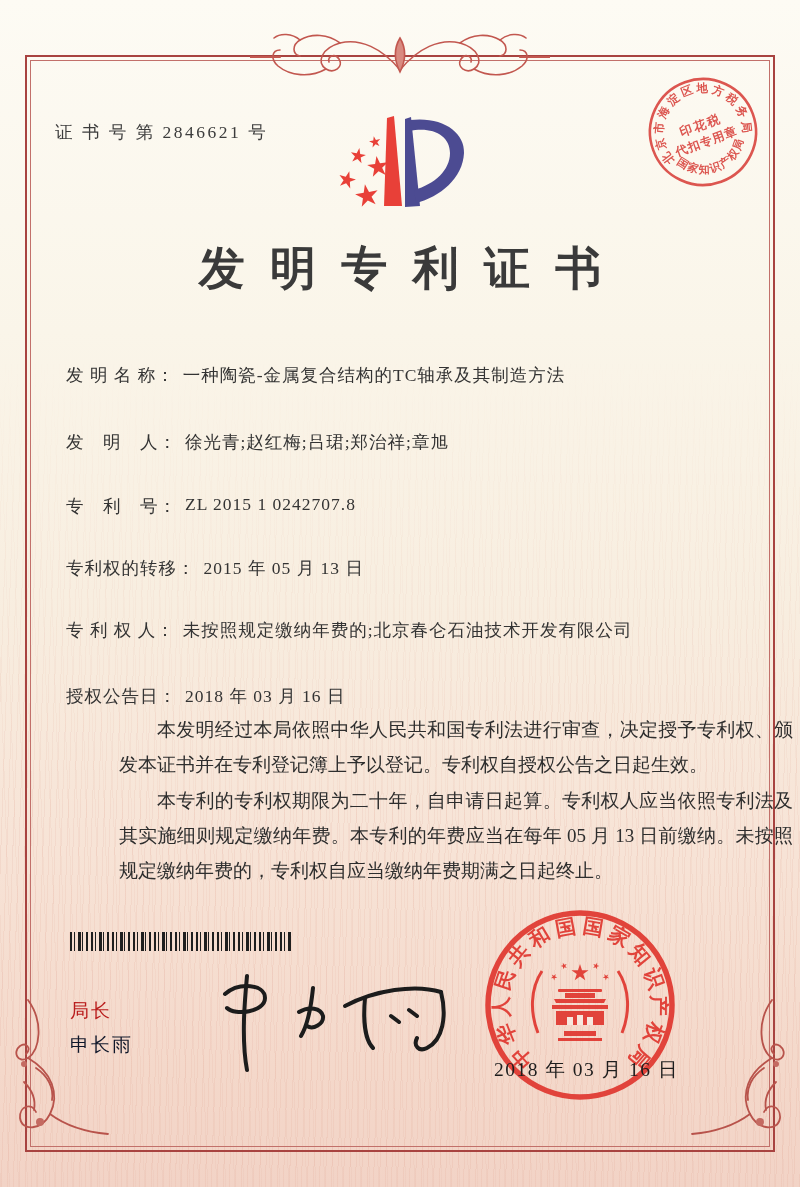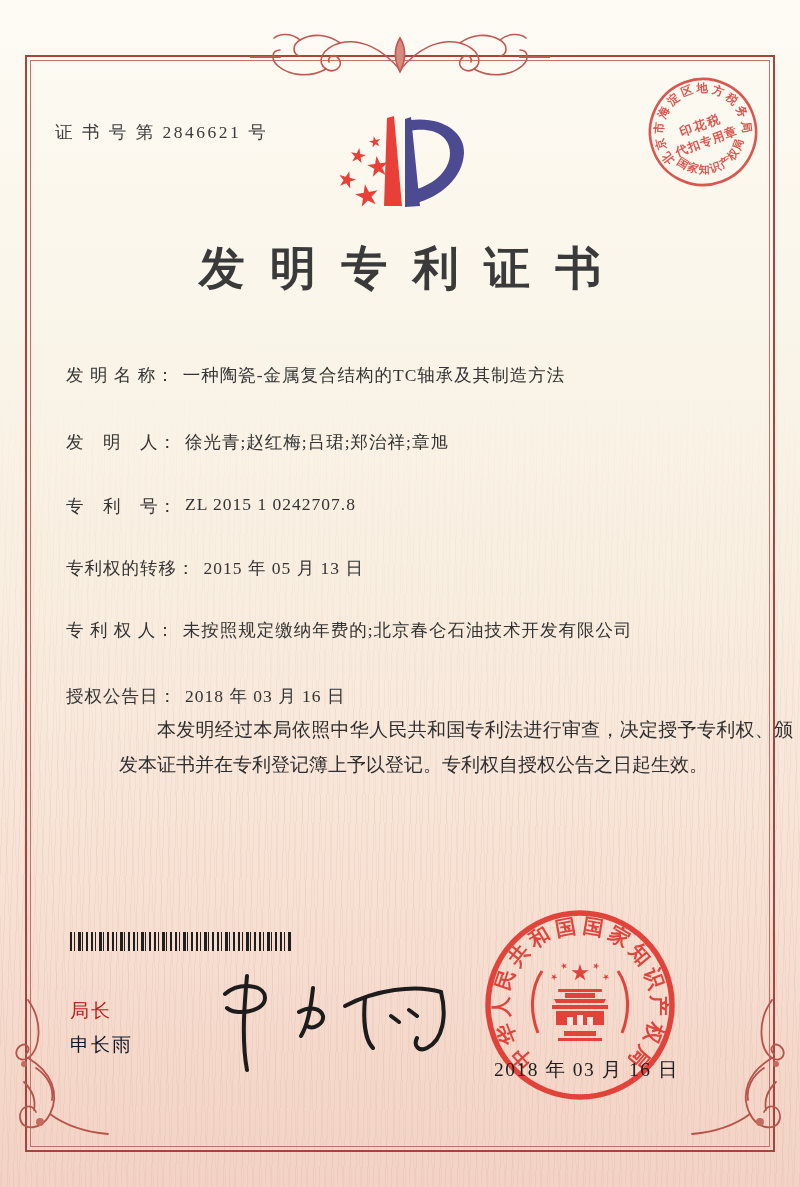--- a/index.html
+++ b/index.html
@@ -151,20 +151,21 @@
   <span class="lbl">专 利 权 人：</span>
   <span class="val">未按照规定缴纳年费的;北京春仑石油技术开发有限公司</span>
 </div>
 <div class="abs row" style="top:684px">
   <span class="lbl">授权公告日：</span>
   <span class="val">2018 年 03 月 16 日</span>
 </div>
 
 <div class="abs paras">
   <p>本发明经过本局依照中华人民共和国专利法进行审查，决定授予专利权、颁发本证书并在专利登记簿上予以登记。专利权自授权公告之日起生效。</p>
+  <p>本专利的专利权期限为二十年，自申请日起算。专利权人应当依照专利法及其实施细则规定缴纳年费。本专利的年费应当在每年 05 月 13 日前缴纳。未按照规定缴纳年费的，专利权自应当缴纳年费期满之日起终止。</p>
 </div>
 
 <div class="abs barcode"></div>
 
 <div class="abs signer-title">局长</div>
 <div class="abs signer-name">申长雨</div>
 
 <svg class="abs signature" viewBox="0 0 260 112">
   <g stroke="#1c1c1c" stroke-width="4" fill="none" stroke-linecap="round">
     <path d="M52,8 C50,30 46,70 52,102"></path>

